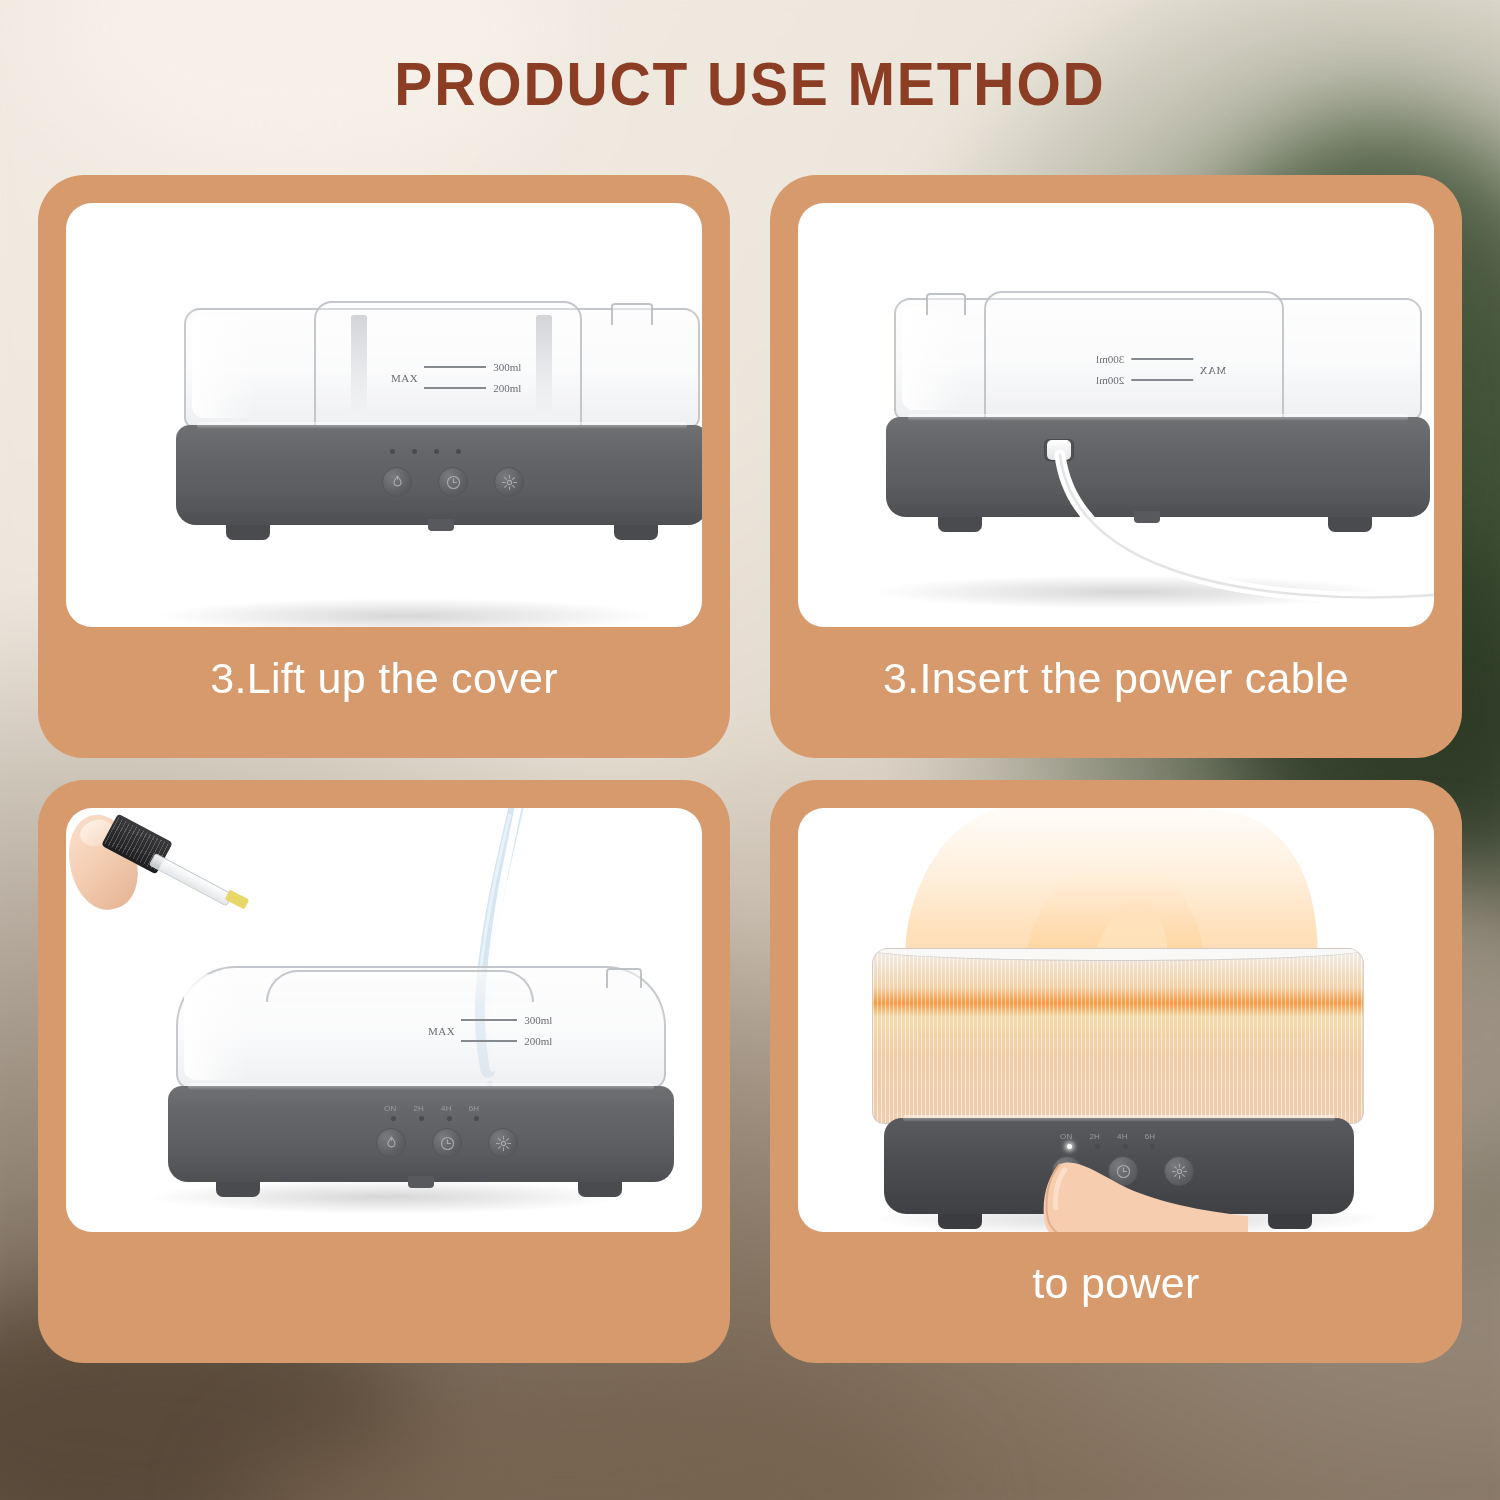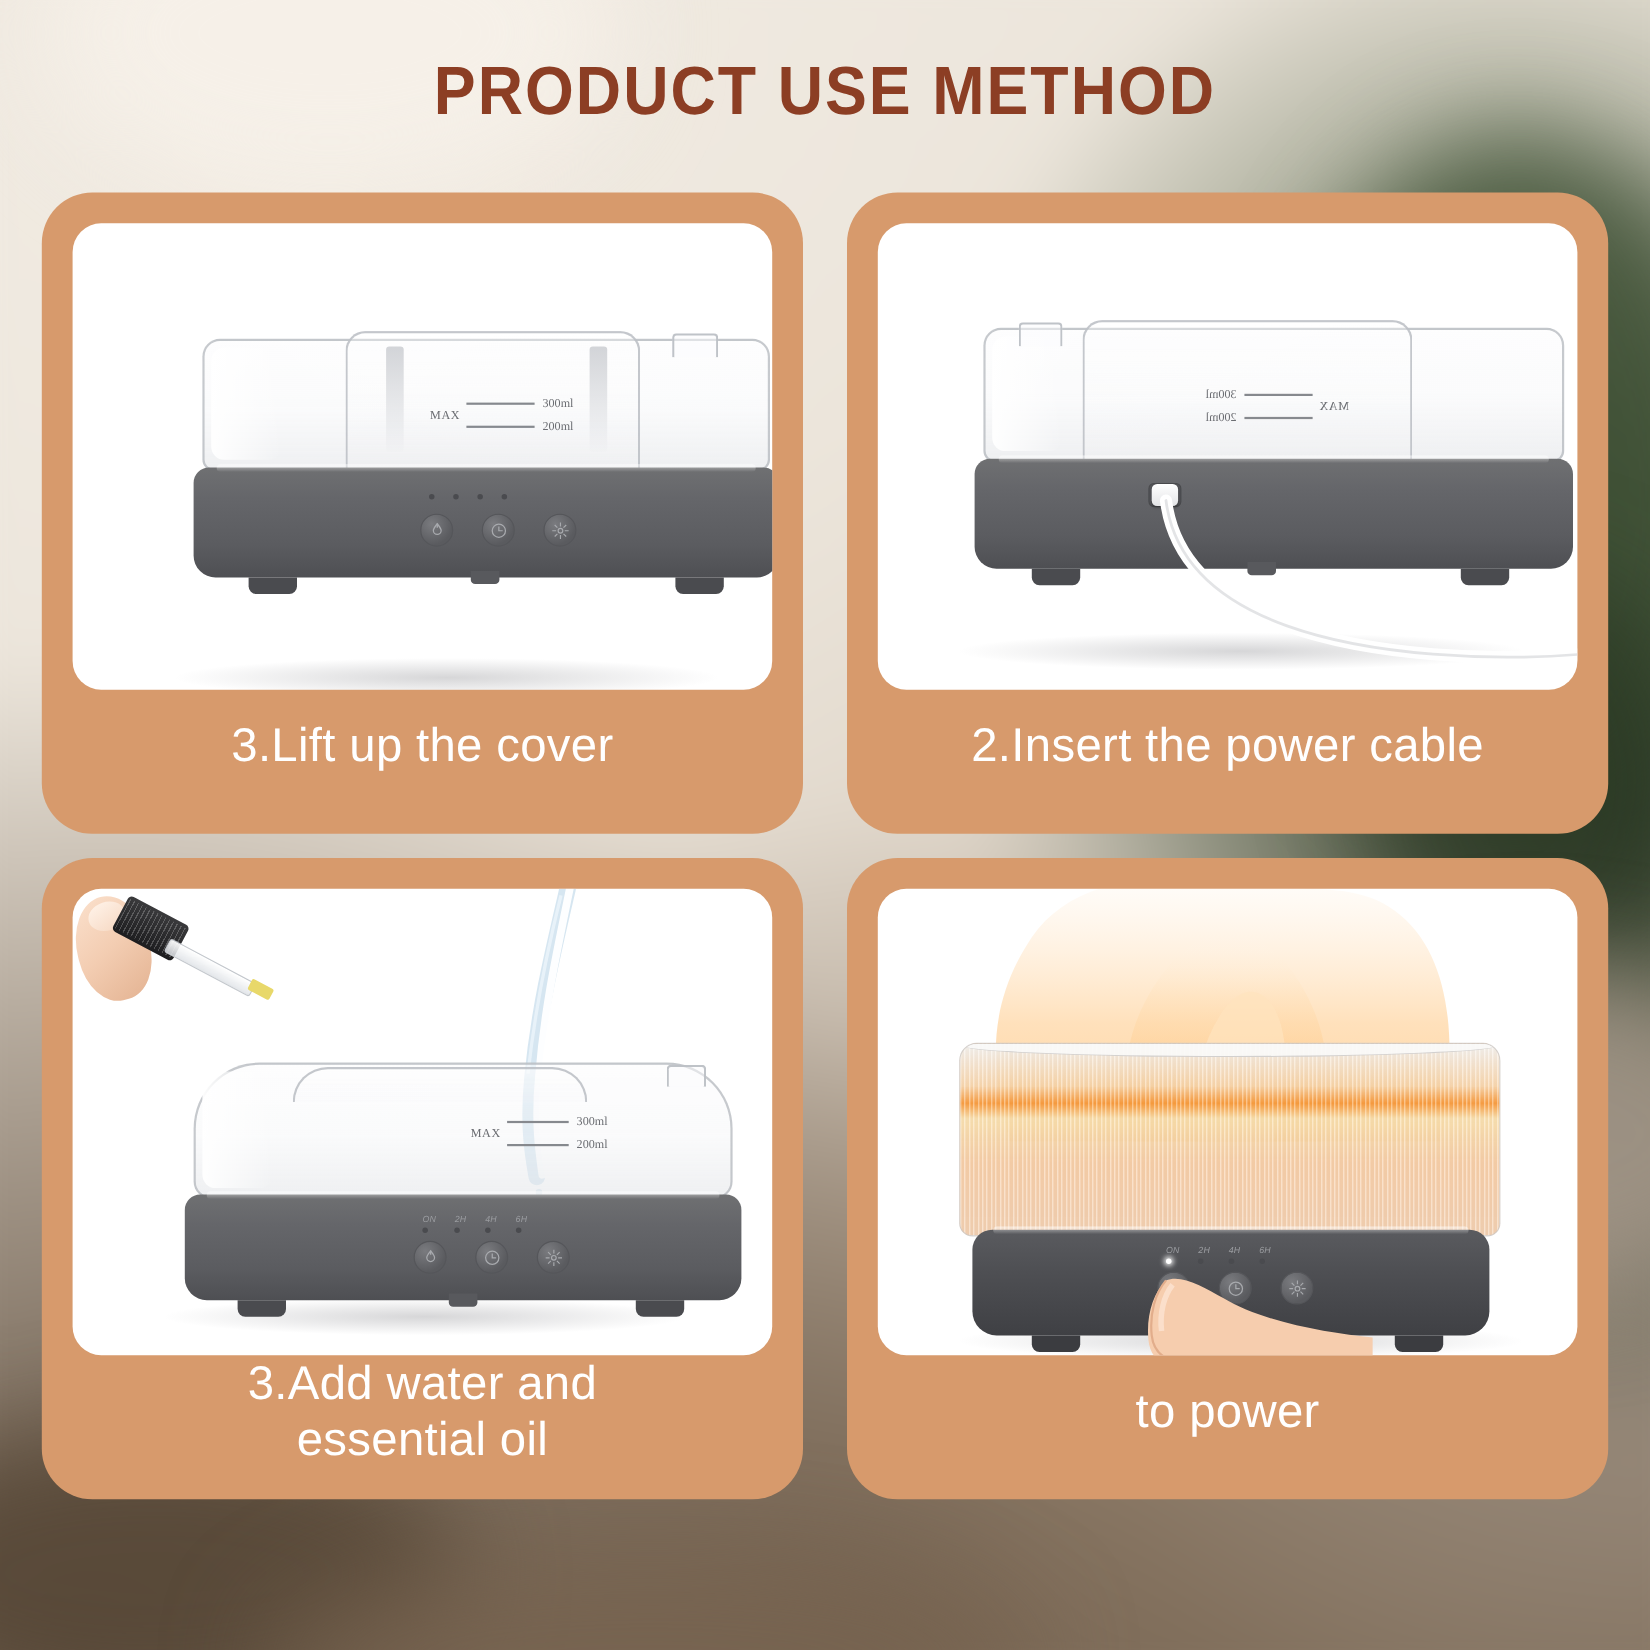--- a/index.html
+++ b/index.html
@@ -137,21 +137,21 @@
   .marks { position:absolute; display:flex; align-items:center; gap:6px; }
   .marks .max { font-size: 11px; color:#6b6d72; font-family:"Liberation Serif", serif; letter-spacing:.5px; }
   .marks .lines { display:flex; flex-direction:column; gap:9px; }
   .marks .row { display:flex; align-items:center; gap:7px; }
   .marks .rule { display:block; height:2px; background:#86898e; }
   .marks .ml { font-size: 11px; color:#6b6d72; font-family:"Liberation Serif", serif; }
   .mirrored { transform: scaleX(-1); }
 
   
   .leds { position:absolute; display:flex; gap:17px; }
-  .led-col { display:flex; flex-direction:column; align-items:flex-start; gap:3px;font-style:italic; }
+  .led-col { display:flex; flex-direction:column; align-items:flex-end; gap:3px; }
   .led-lbl { font-size: 8px; color:#9a9ca0; letter-spacing:.2px; }
   .led-dot { width:5px; height:5px; border-radius:50%; background:#4a4b4f; }
   .led-dot.on { background:#ffffff; box-shadow:0 0 5px 2px rgba(255,255,255,.85); }
 
   .btns { position:absolute; display:flex; gap:26px; }
   .btn {
     width: 30px; height: 30px; border-radius: 50%;
     background: radial-gradient(circle at 34% 30%, #7a7b7f, #5a5b5f 70%);
     border: 1px solid #55565a;
     display:flex; align-items:center; justify-content:center;
@@ -349,21 +349,21 @@
 
           <div class="port" style="left:246px;top:236px;"></div>
           <div class="plug" style="left:249px;top:237px;"></div>
           <svg class="cable" viewBox="0 0 636 424" preserveAspectRatio="none">
             <path d="M262 252 C 268 300, 300 340, 372 366 C 450 394, 560 398, 636 392" fill="none" stroke="#ffffff" stroke-width="11" stroke-linecap="round"></path>
             <path d="M262 252 C 268 300, 300 340, 372 366 C 450 394, 560 398, 636 392" fill="none" stroke="#d7d9dc" stroke-width="2.5" stroke-linecap="round" opacity=".7"></path>
           </svg>
         </div>
       </div>
       <div class="caption">
-        <span>2.Insert the power cable</span>
+        <span>3.Insert the power cable</span>
       </div>
     </div>
 
     <div class="card">
       <div class="photo">
         <div class="scene">
 
           <div class="hand" style="left:4px;top:6px;width:66px;height:96px;transform:rotate(-14deg);"></div>
           <div class="nail" style="left:14px;top:12px;width:34px;height:26px;transform:rotate(-18deg);"></div>
           <div class="dropper-cap" style="left:40px;top:18px;width:62px;height:36px;transform:rotate(28deg);"></div>
@@ -438,26 +438,20 @@
                   <path d="M12 6.5V12h5"></path>
               </svg>
             </span>
             <span class="btn">
               <svg width="17" height="17" viewBox="0 0 24 24" fill="none" stroke="currentColor" stroke-width="1.5">
                 <circle cx="12" cy="12" r="3"></circle>
                 <path d="M12 1.5v5M12 17.5v5M1.5 12h5M17.5 12h5M4.6 4.6l3.5 3.5M15.9 15.9l3.5 3.5M19.4 4.6l-3.5 3.5M8.1 15.9l-3.5 3.5"></path>
               </svg>
             </span>
           </div>
-        </div>
-      </div>
-      <div class="caption">
-        <div>
-          <span>3.Add water and</span>
-          <span>essential oil</span>
         </div>
       </div>
     </div>
 
     <div class="card">
       <div class="photo">
         <div class="scene">
 
           <svg class="flame" style="left:0;top:-10px;width:636px;height:240px;" viewBox="0 0 636 240" preserveAspectRatio="none">
             <defs>

